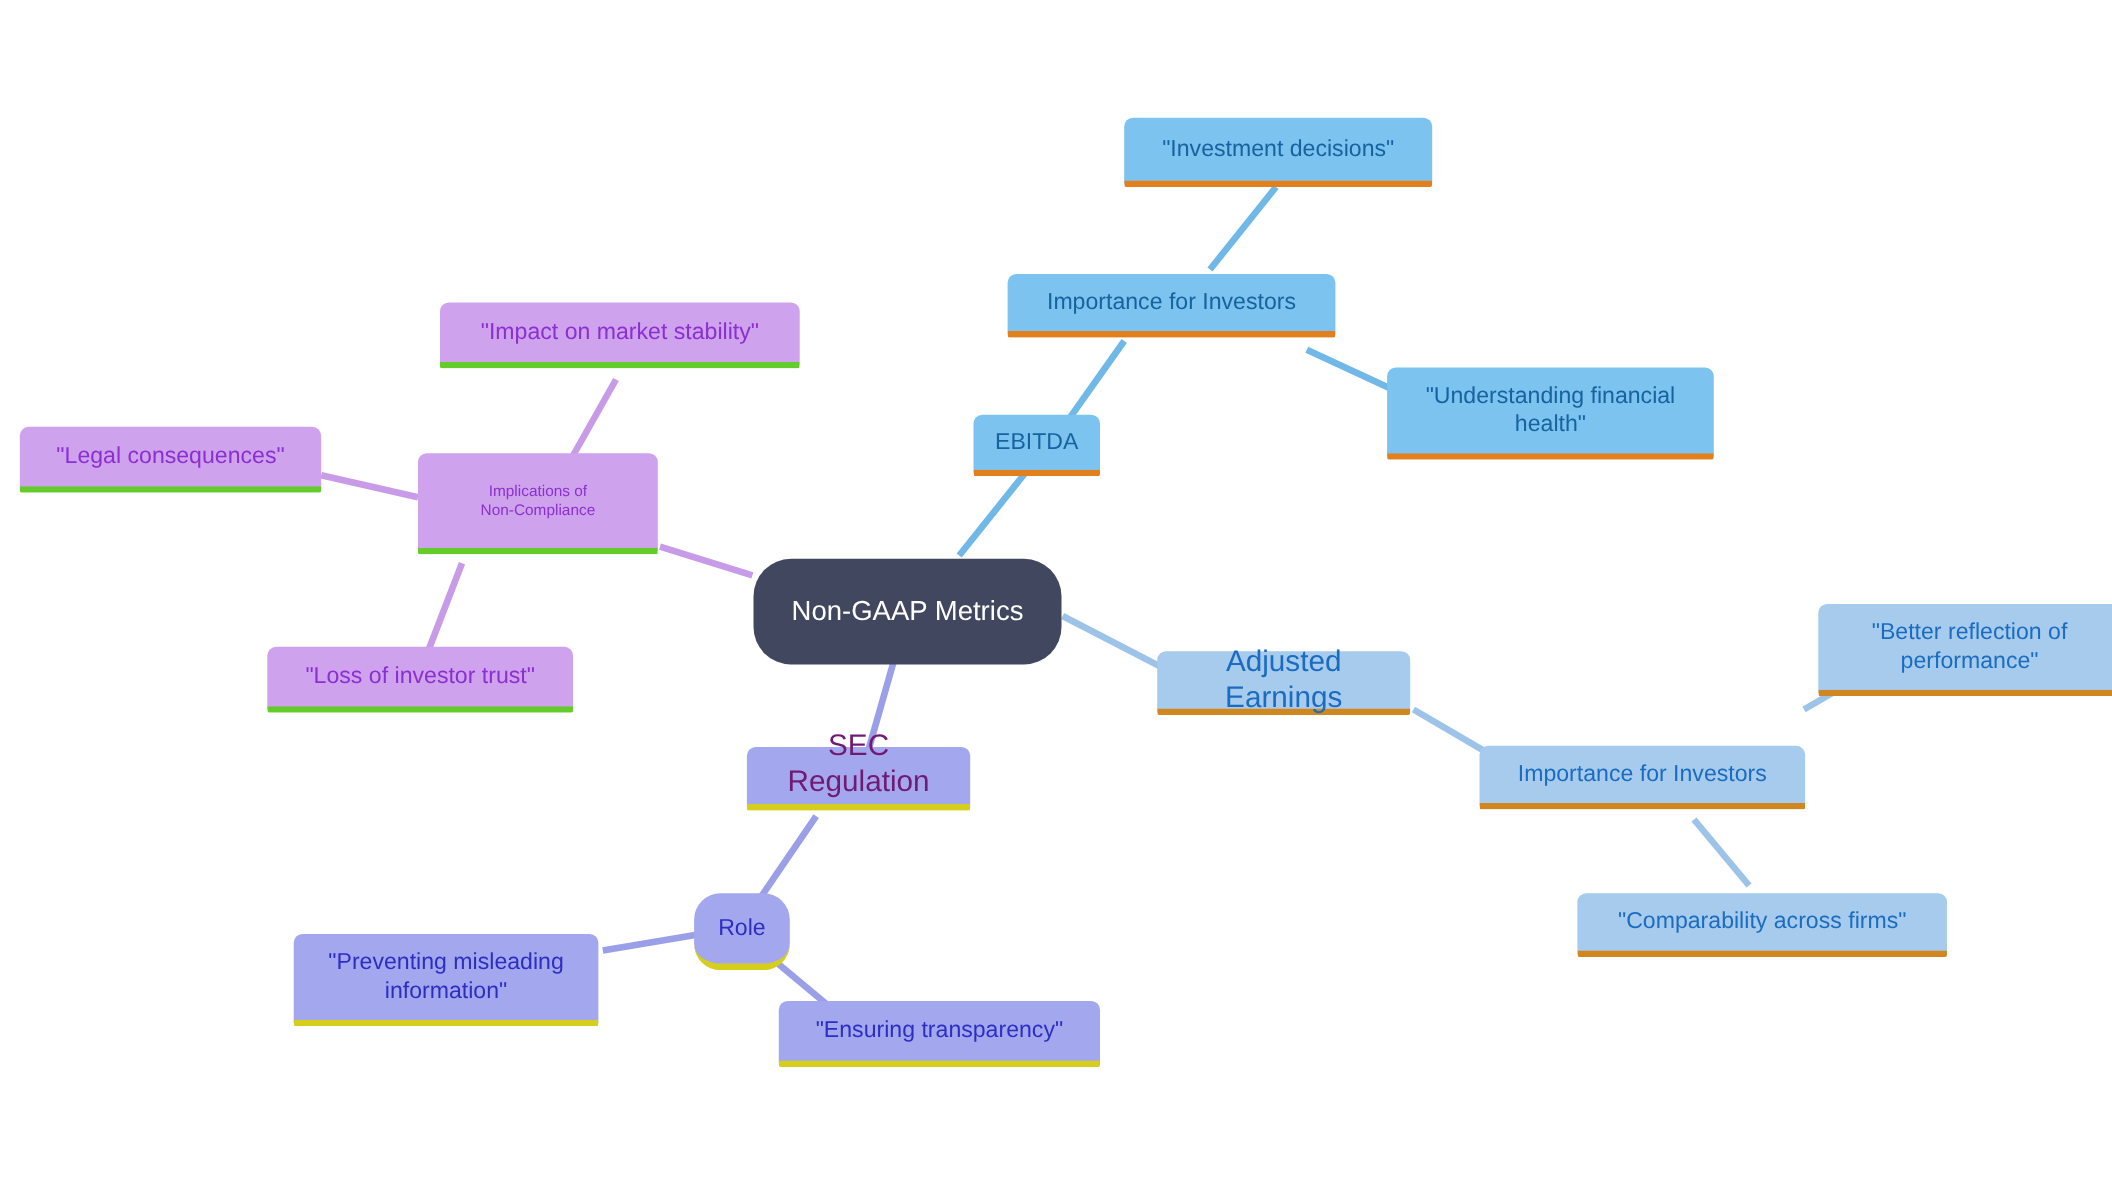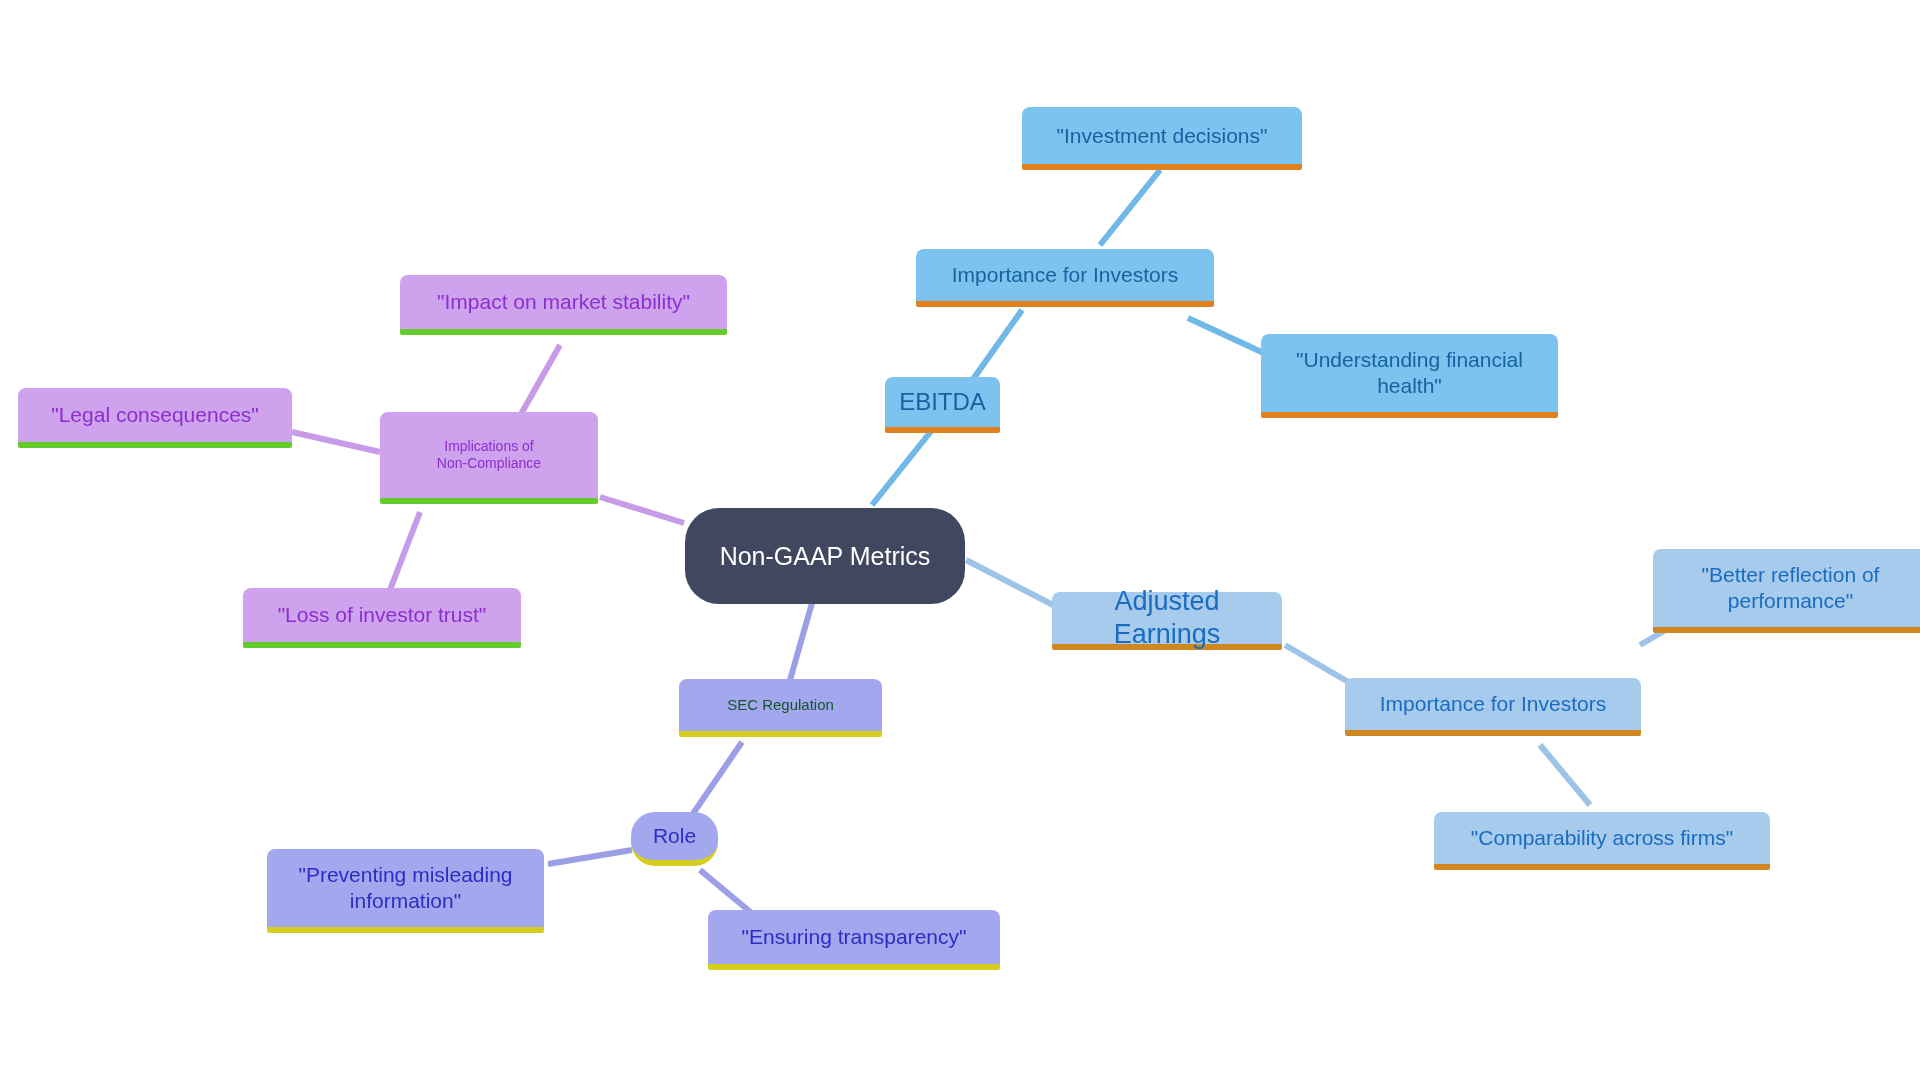--- a/index.html
+++ b/index.html
@@ -74,21 +74,21 @@
     <line x1="632" y1="850" x2="548" y2="864" stroke="#9A9FE8" stroke-width="6"></line>
     <line x1="700" y1="870" x2="760" y2="920" stroke="#9A9FE8" stroke-width="6"></line>
   </svg>
 
   <div class="node root" style="left:685px; top:508px; width:280px; height:96px;
               background:#424760; color:#ffffff; font-size:25px;">
     <span>Non-GAAP Metrics</span>
   </div>
 
   <div class="node underline" style="left:885px; top:377px; width:115px; height:56px;
-              background:#7DC3F0; color:#16639E; border-bottom-color:#E2801E; font-size:24px;">
+              background:#7DC3F0; color:#16639E; border-bottom-color:#E2801E; font-size:21px;">
     <span>EBITDA</span>
   </div>
 
   <div class="node underline" style="left:916px; top:249px; width:298px; height:58px;
               background:#7DC3F0; color:#16639E; border-bottom-color:#E2801E; font-size:21px;">
     <span>Importance for Investors</span>
   </div>
 
   <div class="node underline" style="left:1022px; top:107px; width:280px; height:63px;
               background:#7DC3F0; color:#16639E; border-bottom-color:#E2801E; font-size:21px;">
@@ -137,25 +137,25 @@
               background:#CFA2EE; color:#8B2FD0; border-bottom-color:#63CC2A; font-size:21px;">
     <span>"Legal consequences"</span>
   </div>
 
   <div class="node underline" style="left:243px; top:588px; width:278px; height:60px;
               background:#CFA2EE; color:#8B2FD0; border-bottom-color:#63CC2A; font-size:21px;">
     <span>"Loss of investor trust"</span>
   </div>
 
   <div class="node underline" style="left:679px; top:679px; width:203px; height:58px;
-              background:#A3A8EE; color:#14532d; border-bottom-color:#D6CE1C; font-size:15px;">
+              background:#A3A8EE; color:#701a75; border-bottom-color:#D6CE1C; font-size:27px;align-items:flex-end;">
     <span>SEC Regulation</span>
   </div>
 
-  <div class="node underline" style="left:631px; top:812px; width:87px; height:54px;
+  <div class="node underline" style="left:631px; top:812px; width:87px; height:70px;
               background:#A3A8EE; color:#2D2DC4; border-bottom-color:#D6CE1C; font-size:21px;border-radius:24px;">
     <span>Role</span>
   </div>
 
   <div class="node underline" style="left:267px; top:849px; width:277px; height:84px;
               background:#A3A8EE; color:#2D2DC4; border-bottom-color:#D6CE1C; font-size:21px;">
     <span>"Preventing misleading
 information"</span>
   </div>
 

